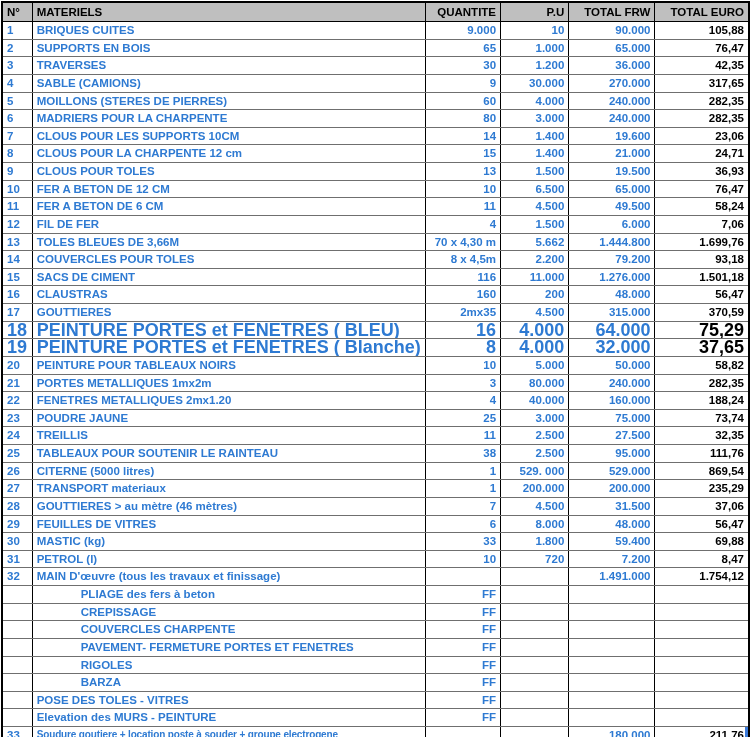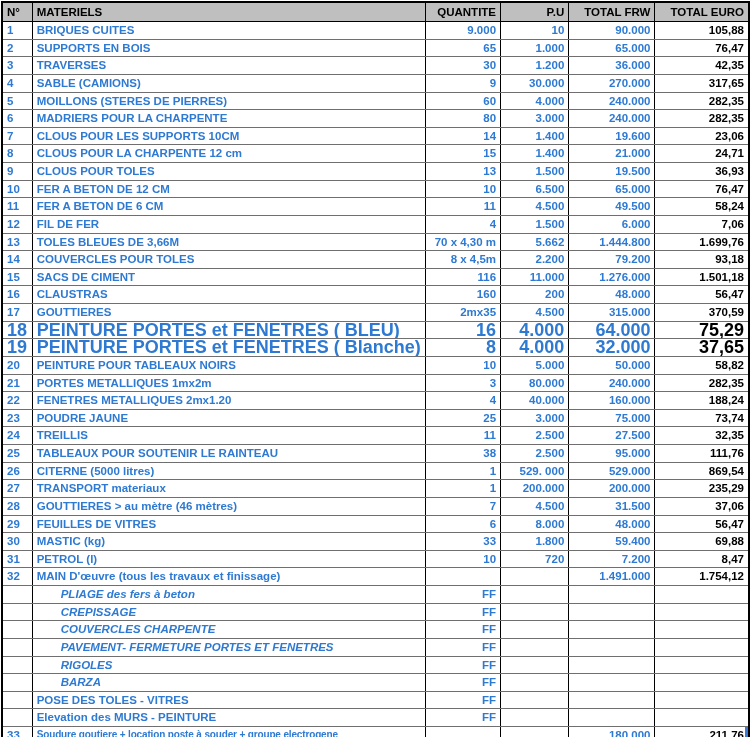--- a/index.html
+++ b/index.html
@@ -47,21 +47,21 @@
     background: var(--header-bg, #bfbfbf);
     color: #000000;
     height: 18px;
     line-height: 18px;
     border-bottom: 1px solid #000000;
     border-top: 1px solid #000000;
   }
   .c-num, .c-materiel { text-align: left; }
   .c-quantite, .c-pu, .c-frw, .c-euro { text-align: right; }
   td.c-euro { color: #000000; }
-  td.indent { padding-left: 28px; font-style: italic; }
+  td.indent { padding-left: 48px; }
   td.tight { font-size: 10px; letter-spacing: -0.15px; }
   tr.large td { font-size: 18px; }
   td.sel-right { box-shadow: inset -3px 0 0 var(--selection, #3b7ad9); }
 </style>
 </head>
 <body>
 
 <div class="sheet">
   <table>
     <colgroup>

